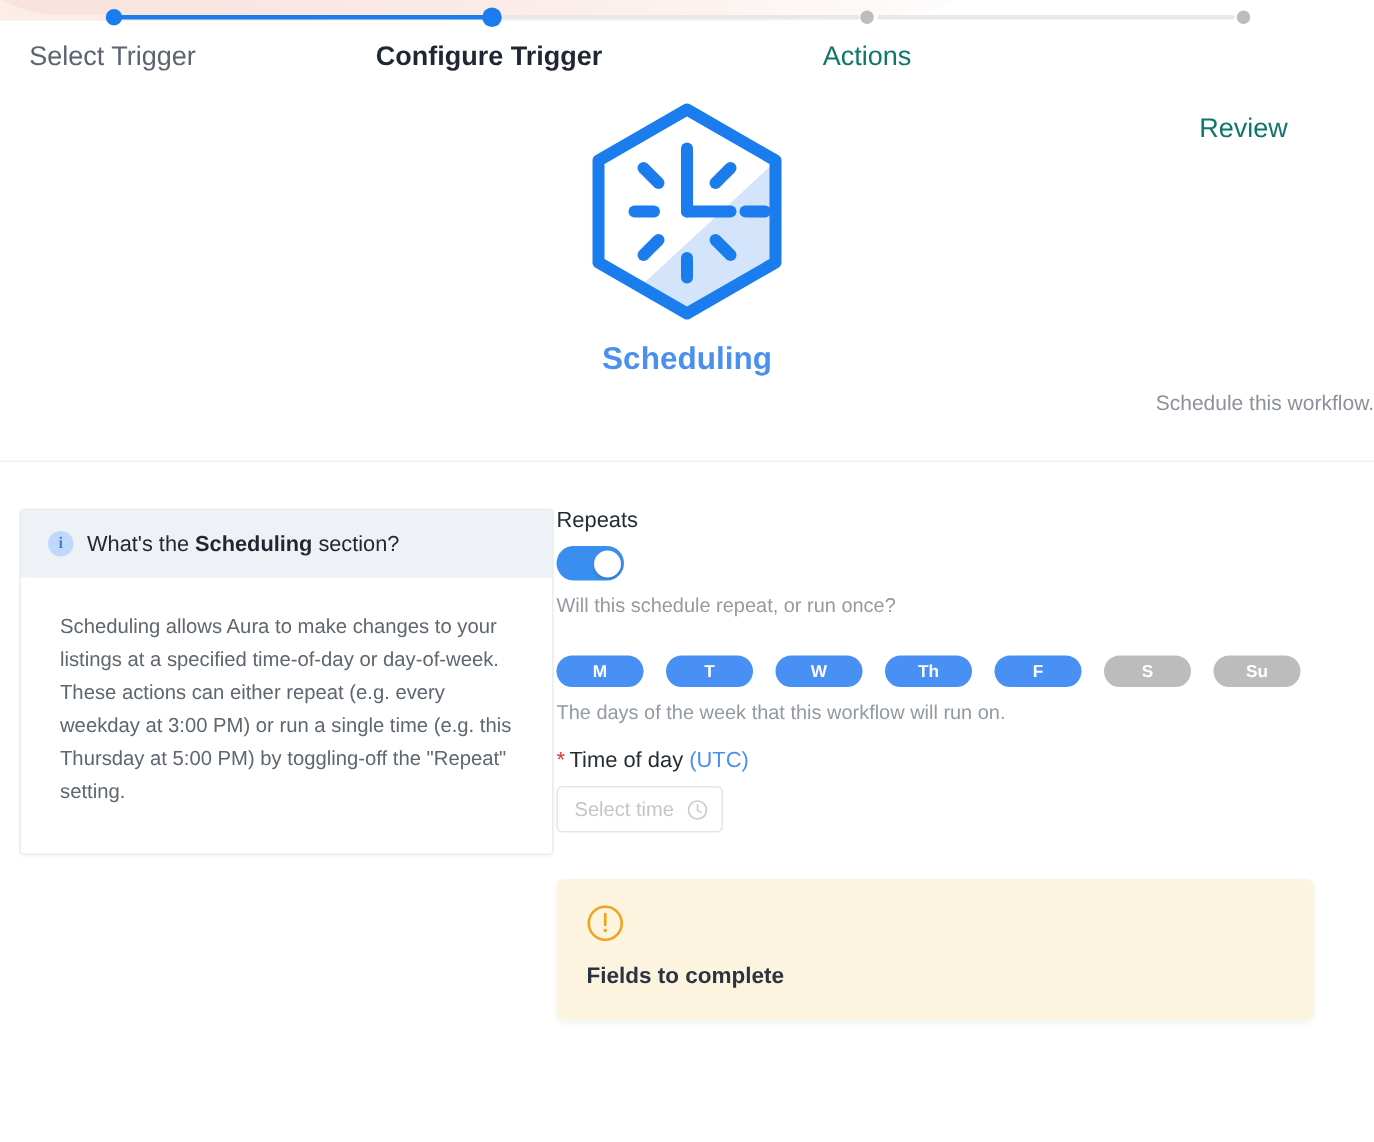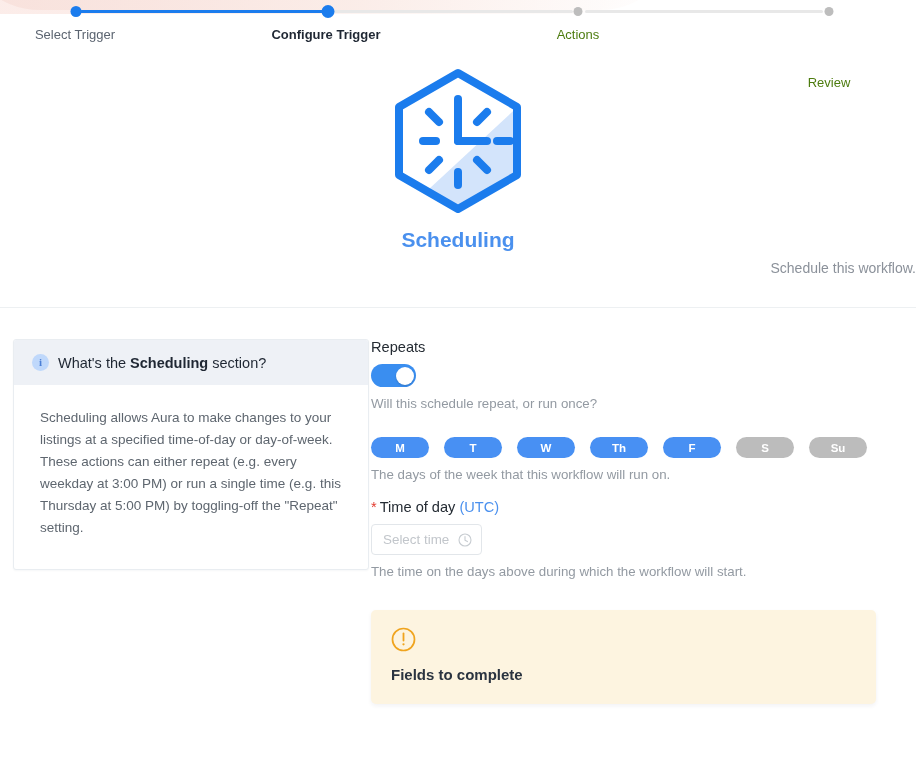--- a/index.html
+++ b/index.html
@@ -65,27 +65,27 @@
     border-radius: 50%;
     transform: translateX(-50%);
   }
   .step-dot.done    { background: #1b7ced; }
   .step-dot.current { background: #1b7ced; width: 13px; height: 13px; top: 5px; }
   .step-dot.todo    { background: #bdbdbd; width: 9px; height: 9px; top: 7px; }
 
   .step-label {
     position: absolute;
     top: 27px;
-    font-size: 13px;
+    font-size: 18px;
     white-space: nowrap;
     transform: translateX(-50%);
   }
   .step-label.done    { color: #5b6470; }
   .step-label.current { color: #1f2733; font-weight: bold; }
-  .step-label.todo    { color: #4d7c0f; }
+  .step-label.todo    { color: #0f766e; }
 
   
   .hero {
     position: absolute;
     left: 0;
     top: 66px;
     width: 916px;
     text-align: center;
   }
   .hero-icon {
@@ -359,21 +359,20 @@
 
   <div class="mt17">
     <div class="field-label"><span class="req-star">*</span><span>Time of day </span><span class="utc">(UTC)</span></div>
     <div class="time-input">
       <span class="ph">Select time</span>
       <svg class="clock-ico" width="14" height="14" viewBox="0 0 14 14">
         <circle cx="7" cy="7" r="6" fill="none" stroke="#c7ccd1" stroke-width="1.1"></circle>
         <path d="M7,3.6 L7,7.2 L9.4,8.6" fill="none" stroke="#c7ccd1" stroke-width="1.1" stroke-linecap="round" stroke-linejoin="round"></path>
       </svg>
     </div>
-    <div class="field-hint">The time on the days above during which the workflow will start.</div>
   </div>
 
   <div class="warn">
     <svg class="warn-ico" width="25" height="25" viewBox="0 0 25 25">
       <circle cx="12.5" cy="12.5" r="11" fill="none" stroke="#f0a41e" stroke-width="1.7"></circle>
       <path d="M12.5,6.4 L12.5,13.6" stroke="#f0a41e" stroke-width="1.8" stroke-linecap="round"></path>
       <circle cx="12.5" cy="17.3" r="1.15" fill="#f0a41e"></circle>
     </svg>
     <div>
       <div class="warn-title">Fields to complete</div>

